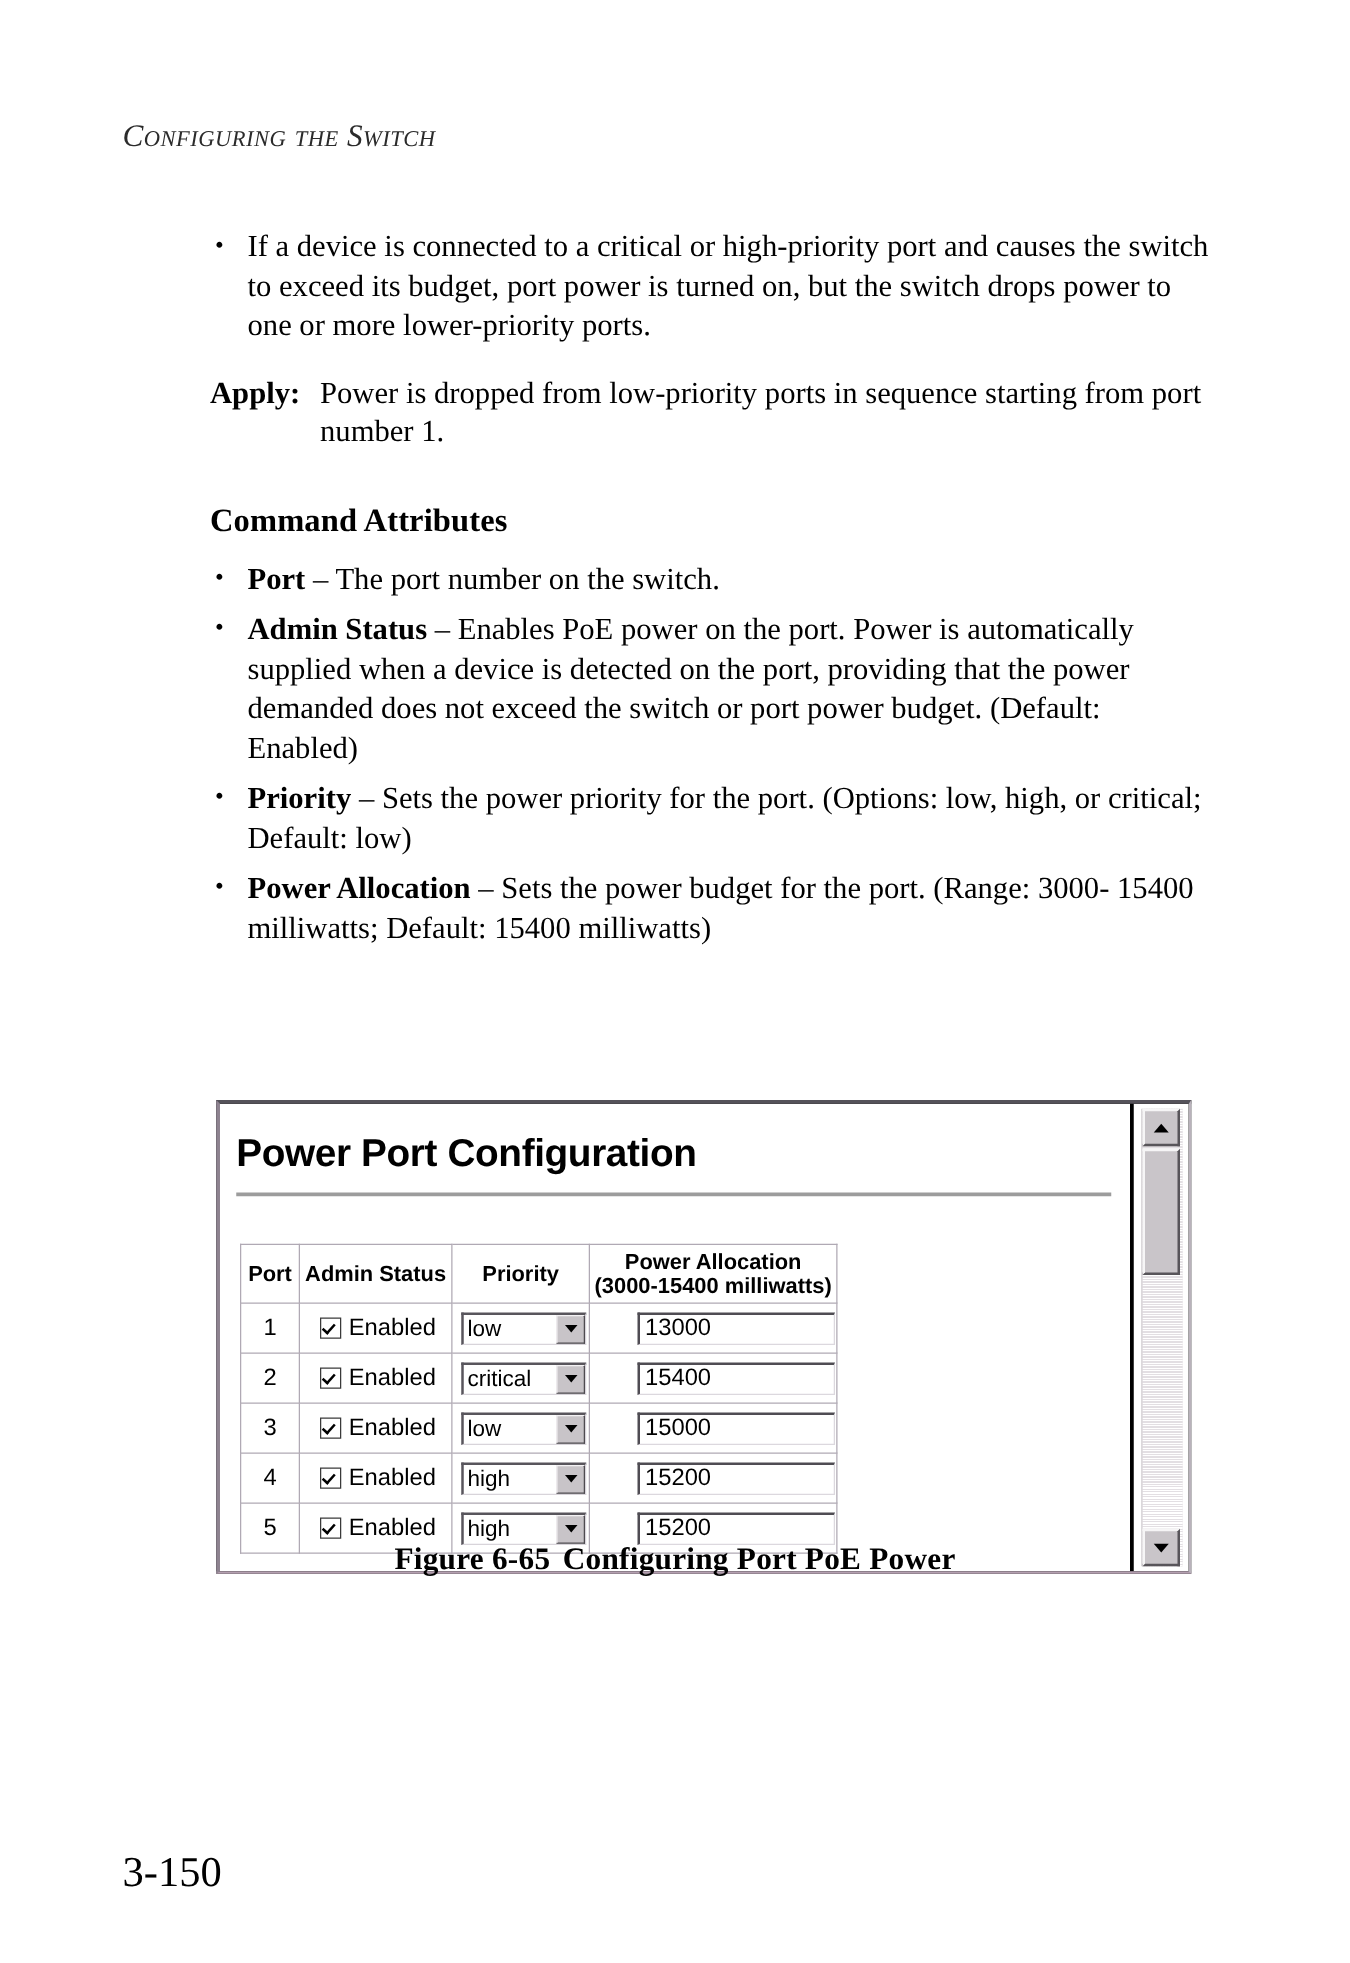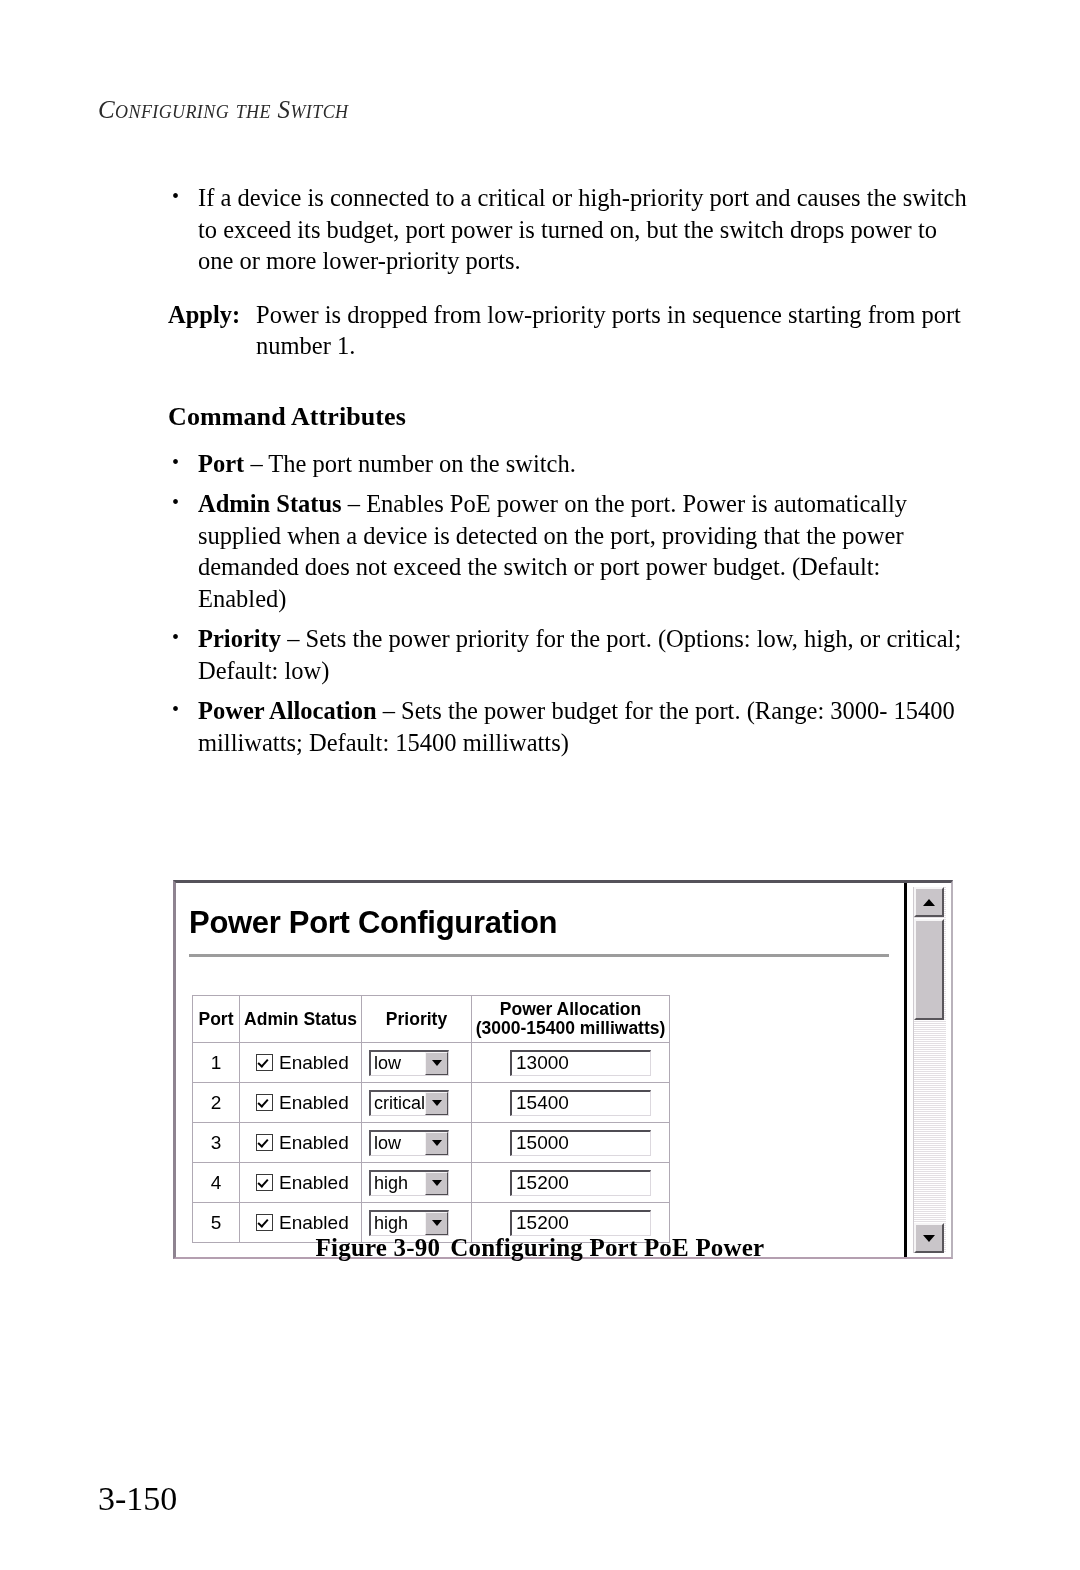--- a/index.html
+++ b/index.html
@@ -197,21 +197,21 @@
     height: 8px;
     border: solid #000;
     border-width: 0 2px 2px 0;
     transform: rotate(42deg);
   }
 
   
   .sel-widget {
     display: inline-flex;
     align-items: stretch;
-    width: 80px;
+    width: 100px;
     height: 26px;
     background: #ffffff;
     border-top: 2px solid #58555c;
     border-left: 2px solid #58555c;
     border-right: 1px solid #d8d4da;
     border-bottom: 1px solid #d8d4da;
     box-sizing: border-box;
   }
   .sel-text {
     flex: 1 1 auto;
@@ -237,21 +237,21 @@
   }
   .sel-btn .tri-down {
     width: 0; height: 0;
     border-left: 5px solid transparent;
     border-right: 5px solid transparent;
     border-top: 6px solid #000000;
   }
 
   
   .txt-widget {
-    width: 141px;
+    width: 158px;
     height: 26px;
     background: #ffffff;
     border-top: 2px solid #4f4c53;
     border-left: 2px solid #4f4c53;
     border-right: 1px solid #dcd8de;
     border-bottom: 1px solid #dcd8de;
     box-sizing: border-box;
     font-family: "Liberation Sans", "DejaVu Sans", sans-serif;
     font-size: 19px;
     line-height: 22px;
@@ -532,16 +532,16 @@
       <div class="sb-thumb"></div>
       <div class="sb-arrow down">
         <span class="tri-dn"></span>
       </div>
     </div>
   </div>
 
 </div>
 
 <div class="figure-caption">
-  <span>Figure 3-90</span><span class="cap-gap"></span><span>Configuring Port PoE Power</span>
+  <span>Figure 6-65</span><span class="cap-gap"></span><span>Configuring Port PoE Power</span>
 </div>
 
 <div class="folio">3-150</div>
 
 </body></html>

